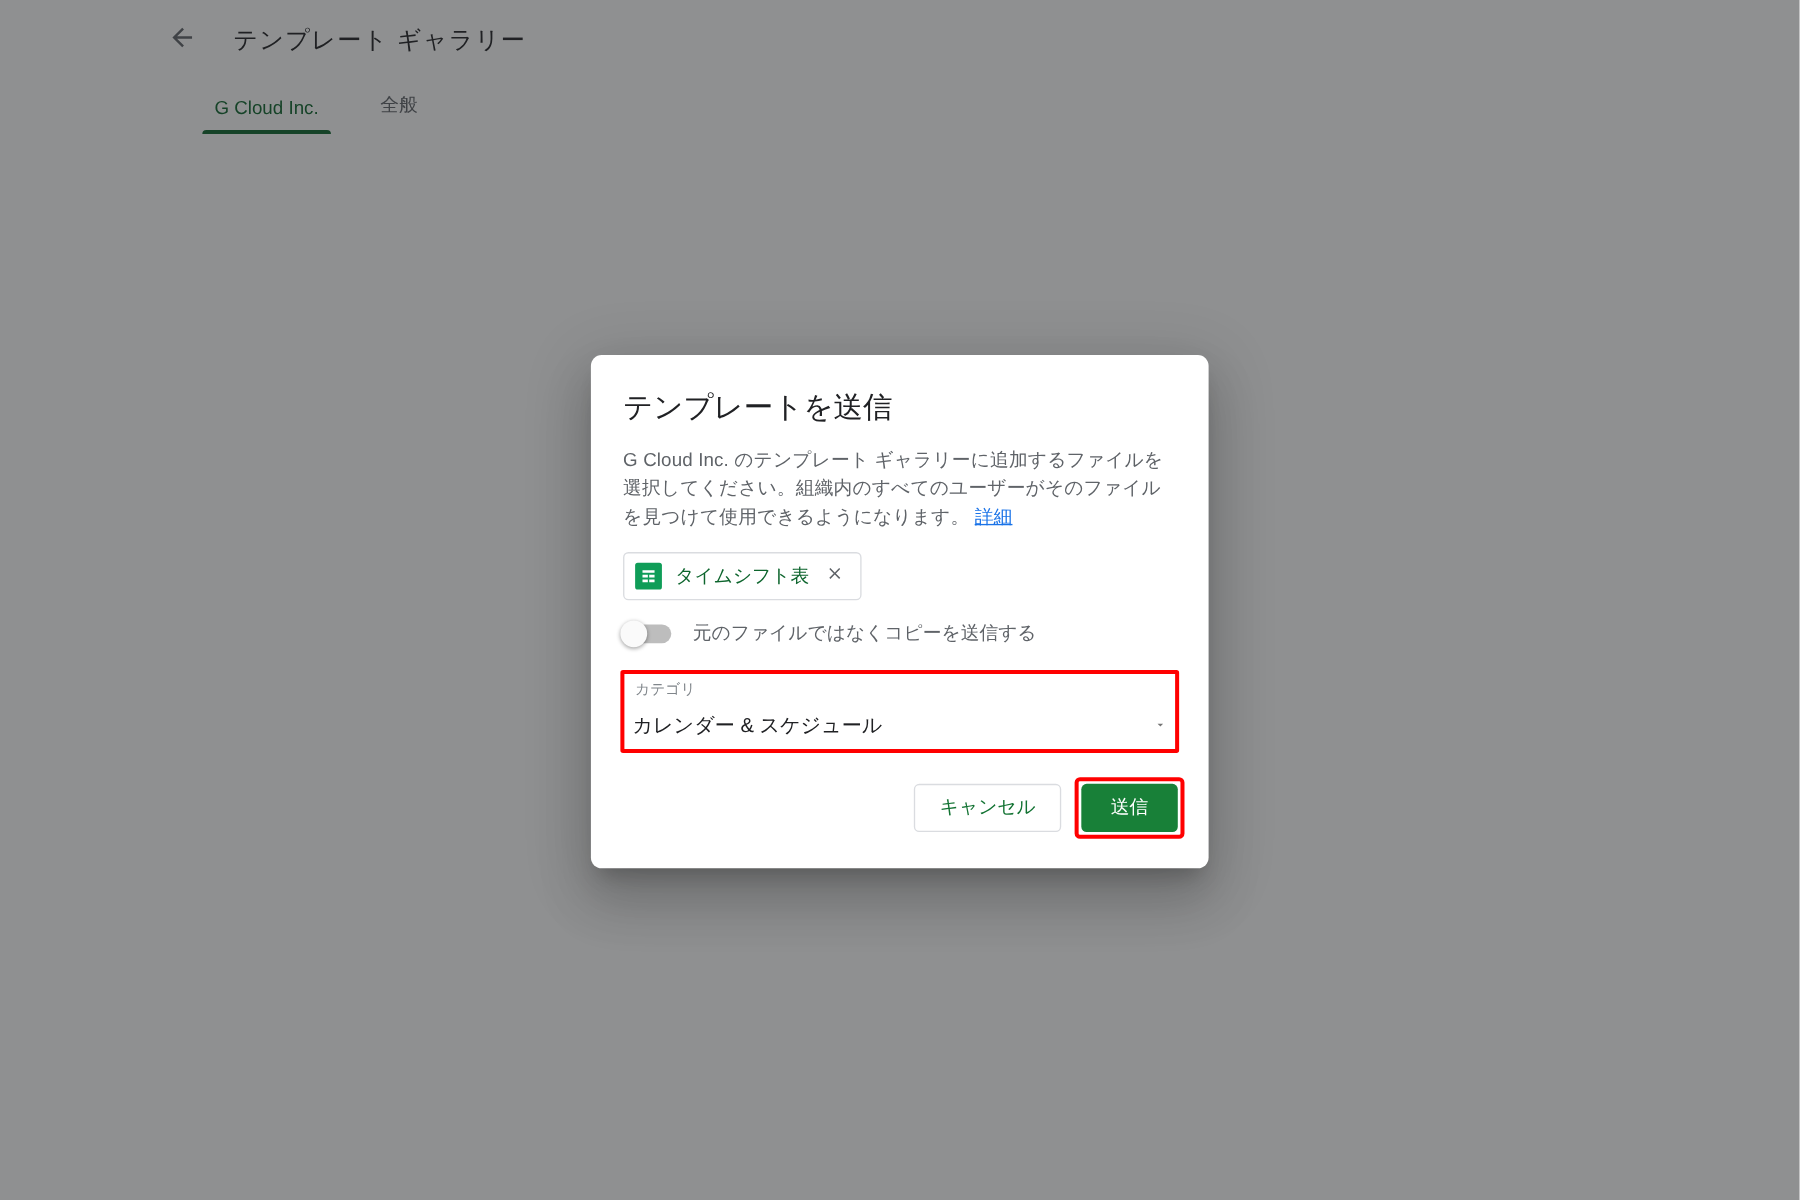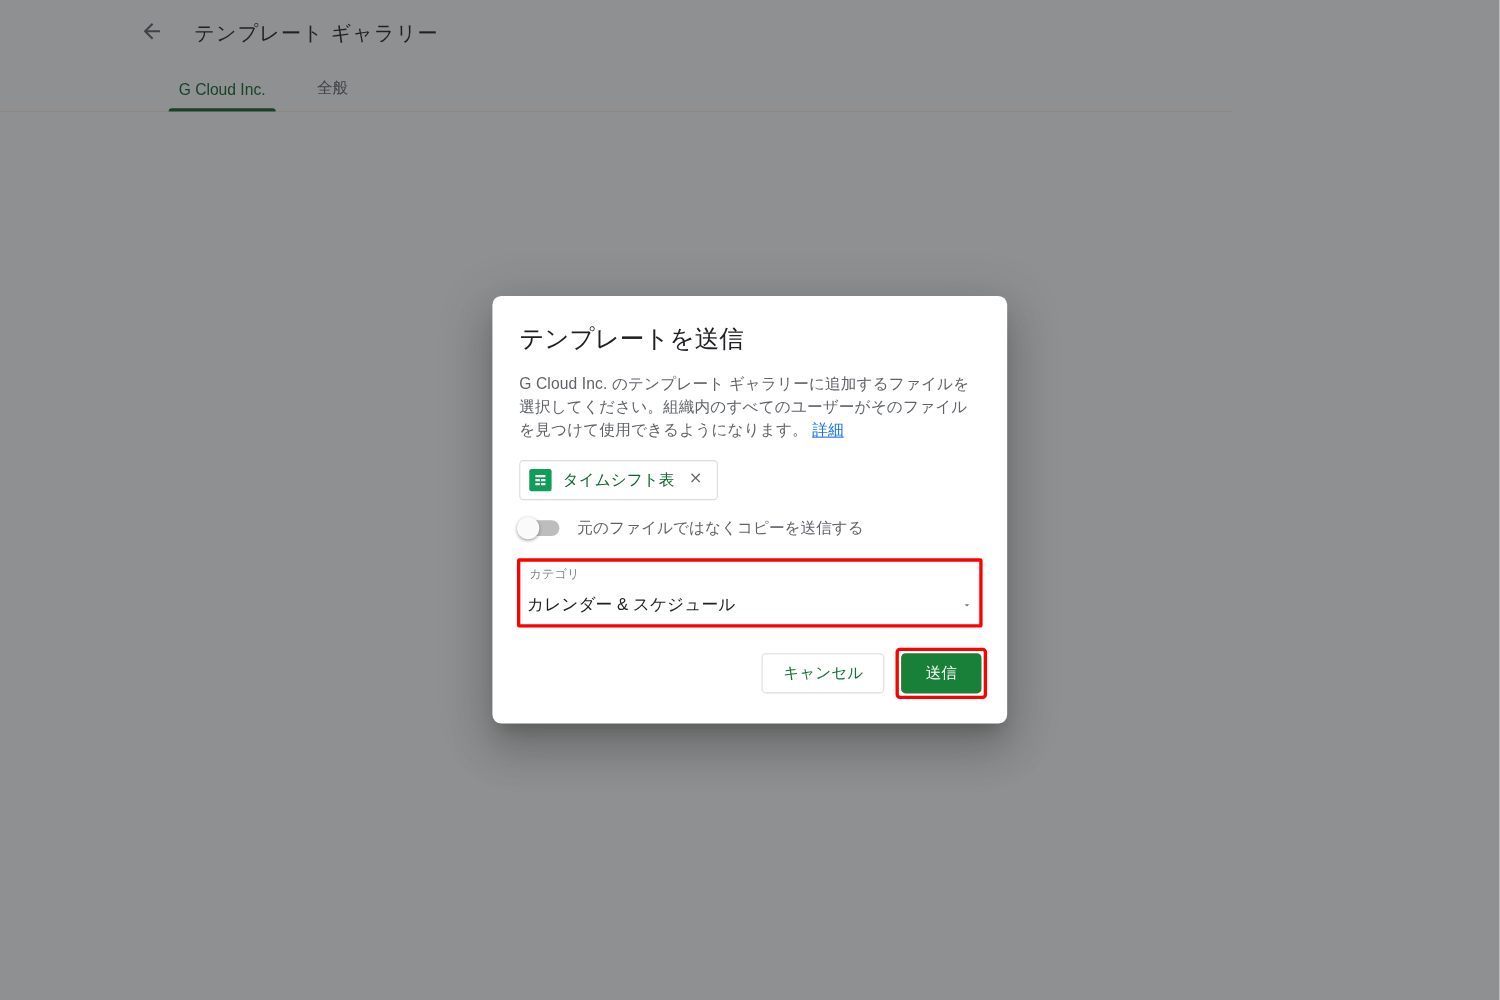--- a/index.html
+++ b/index.html
@@ -1,17 +1,17 @@
 <!DOCTYPE html>
 <html><head>
 <meta charset="utf-8">
 <style>
   * { box-sizing: border-box; margin: 0; padding: 0; }
   html, body { width: 1500px; height: 1000px; font-family: "Helvetica Neue", Arial, "Hiragino Kaku Gothic ProN", "Yu Gothic", Meiryo, sans-serif; background:#fff; overflow:hidden;}
-  .page { width:1232px; height:1000px; background:#fdba74; position:relative;}
+  .page { width:1232px; height:1000px; background:#a21caf; position:relative;}
   .wrap { transform: scale(1.1166); transform-origin: top left; width:1343px; height:896px; position:relative; }
   .header { height:100px; background:#fff; }
   .header-top { display:flex; align-items:center; height:60px; padding-left:118px; }
   .back-btn { width:36px; height:36px; border-radius:50%; display:flex; align-items:center; justify-content:center; margin-right:20px; cursor:pointer;}
   .back-btn svg { width:22px; height:22px; fill:#5f6368; }
   .page-title { font-size:18px; color:#202124; letter-spacing:1px; }
   .tabs { display:flex; padding-left:155px; height:40px; align-items:flex-end; }
   .tab { padding:0 5px 12px 5px; margin-right:36px; font-size:14px; color:#5f6368; position:relative; cursor:pointer;}
   .tab.active { color:#0d652d; font-weight:500;}
   .tab.active::after { content:""; position:absolute; left:-4px; right:-4px; bottom:0; height:3px; background:#0d652d; border-radius:3px 3px 0 0;}

